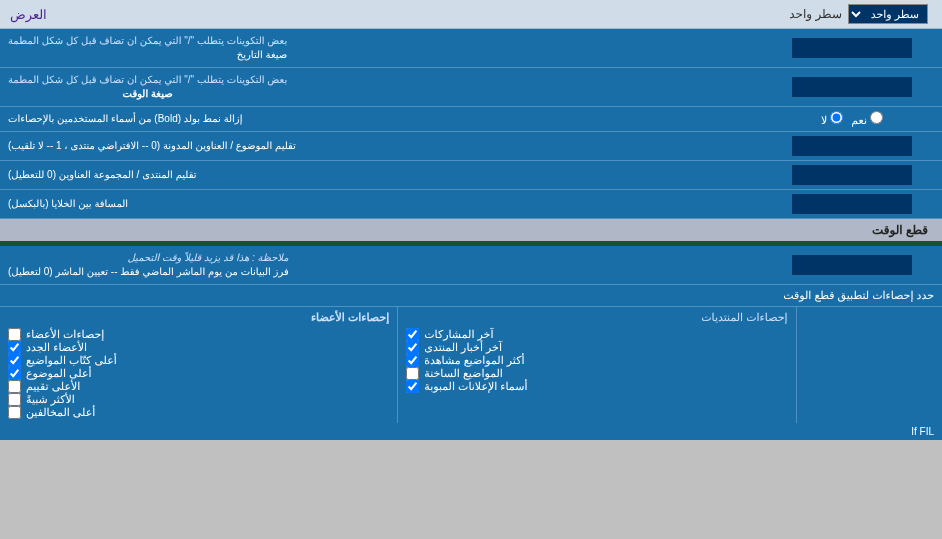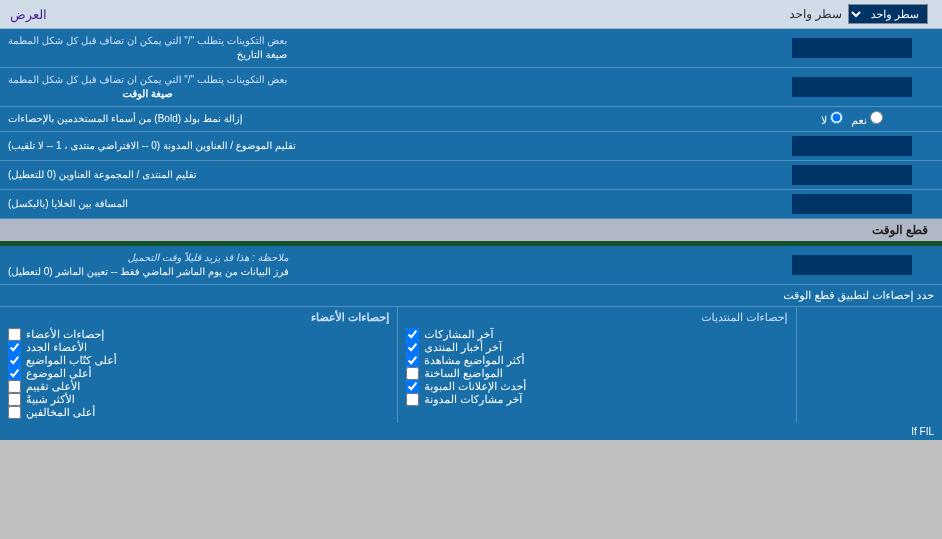--- a/index.html
+++ b/index.html
@@ -244,26 +244,22 @@
         </div>
         <div class="checkbox-item">
           <span>أكثر المواضيع مشاهدة</span>
           <input type="checkbox" checked="" style="">
         </div>
         <div class="checkbox-item">
           <span>المواضيع الساخنة</span>
           <input type="checkbox" style="">
         </div>
         <div class="checkbox-item">
-          <span>أحدث الإعلانات المبوبة</span>
-          <input type="checkbox" checked="" style="">
-        </div>
-        <div class="checkbox-item">
-          <span>آخر مشاركات المدونة</span>
-          <input type="checkbox" style="">
+          <span>أسماء الإعلانات المبوبة</span>
+          <input type="checkbox" checked="" style="">
         </div>
       </div>
 
       <div style="flex:1; padding:4px 8px;">
         <div style="color:#cce0ff; font-weight:bold; font-size:11px; text-align:right; margin-bottom:4px;">إحصاءات الأعضاء</div>
 
         <div class="checkbox-item">
           <span>إحصاءات الأعضاء</span>
           <input type="checkbox" style="">
         </div>

